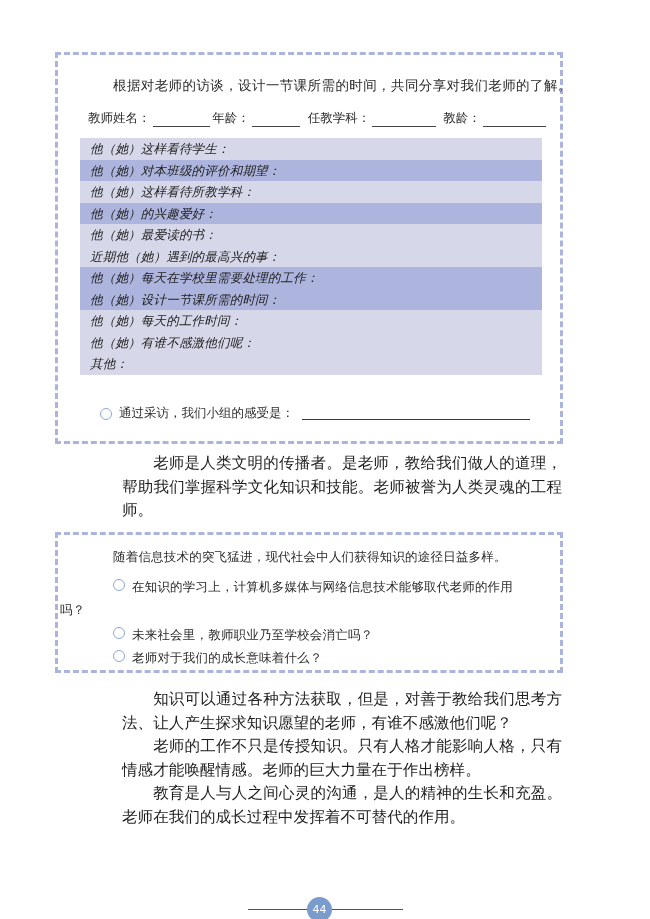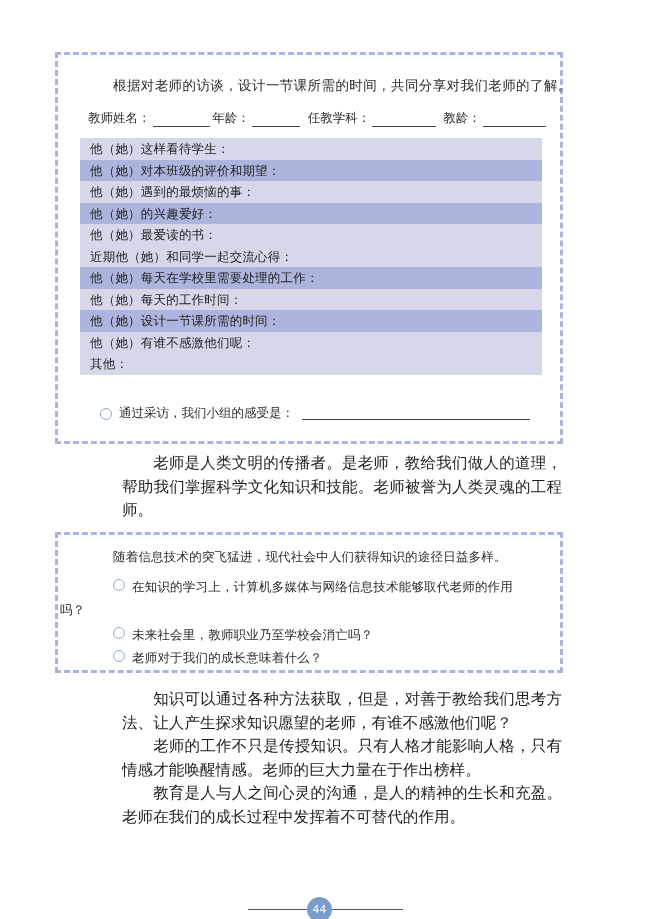--- a/index.html
+++ b/index.html
@@ -87,20 +87,21 @@
   .stripe-row {
     height: 21.5px;
     line-height: 21.5px;
     padding-left: 10px;
     font-size: 12.5px;
     font-family: "DejaVu Serif", serif;
     color: #222;
     letter-spacing: 0.2px;
     white-space: nowrap;
     box-sizing: border-box;
+    font-style: italic;
   }
   .stripe-row.light { background: #d6d8ea; }
   .stripe-row.dark  { background: #adb4dd; }
 
   
   .closing-prompt {
     position: absolute;
     left: 42px;
     top: 350px;
     width: 450px;
@@ -235,27 +236,27 @@
     <span class="field-label">任教学科：</span>
     <span class="blank blank-subj"></span>
     <span class="gap-sm"></span>
     <span class="field-label">教龄：</span>
     <span class="blank blank-years"></span>
   </div>
 
   <div class="stripe-list" id="stripe-list">
       <div class="stripe-row light">他（她）这样看待学生：</div>
       <div class="stripe-row dark">他（她）对本班级的评价和期望：</div>
-      <div class="stripe-row light">他（她）遇到的最烦恼的事：</div>
+      <div class="stripe-row light">他（她）这样看待所教学科：</div>
       <div class="stripe-row dark">他（她）的兴趣爱好：</div>
       <div class="stripe-row light">他（她）最爱读的书：</div>
-      <div class="stripe-row light">近期他（她）和同学一起交流心得：</div>
+      <div class="stripe-row light">近期他（她）遇到的最高兴的事：</div>
       <div class="stripe-row dark">他（她）每天在学校里需要处理的工作：</div>
+      <div class="stripe-row dark">他（她）设计一节课所需的时间：</div>
       <div class="stripe-row light">他（她）每天的工作时间：</div>
-      <div class="stripe-row dark">他（她）设计一节课所需的时间：</div>
       <div class="stripe-row light">他（她）有谁不感激他们呢：</div>
       <div class="stripe-row light">其他：</div>
     </div>
 
   <div class="closing-prompt">
     <span class="bullet-circle"></span>
     <span>通过采访，我们小组的感受是：</span>
     <span class="blank-long"></span>
   </div>
 

